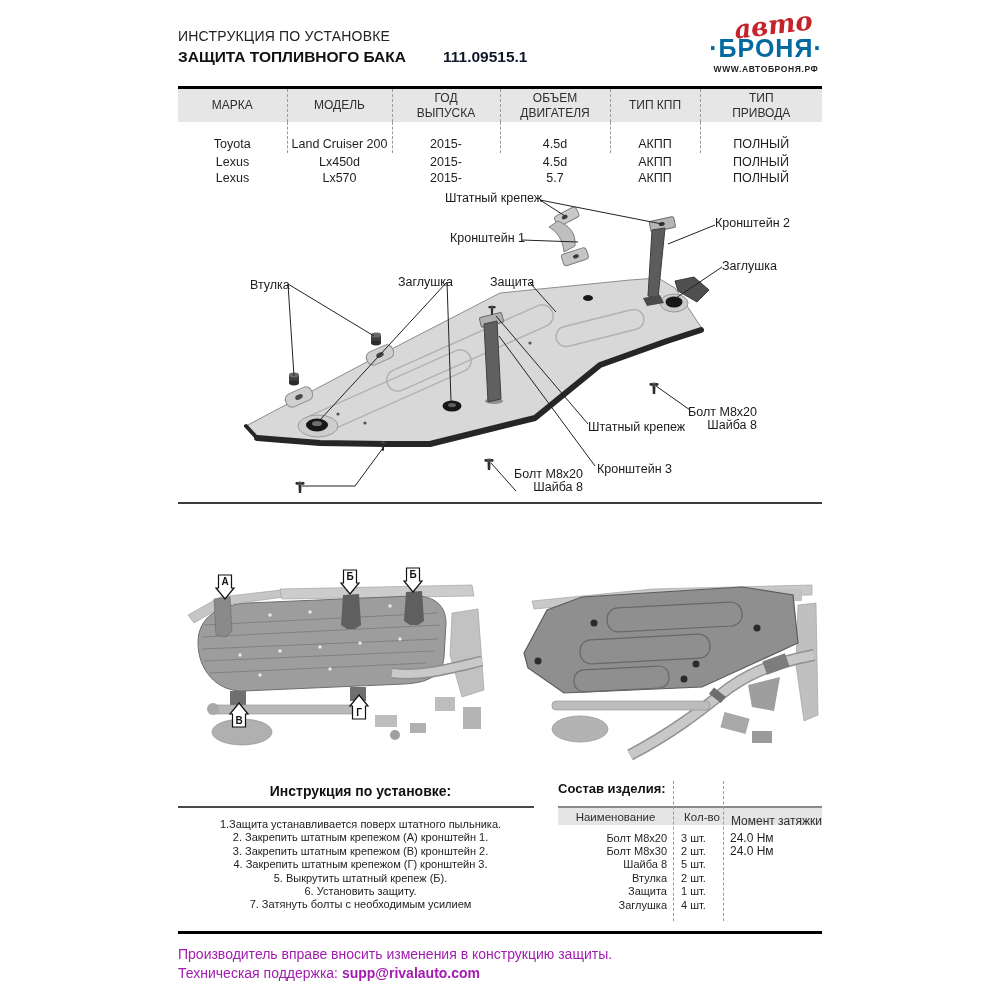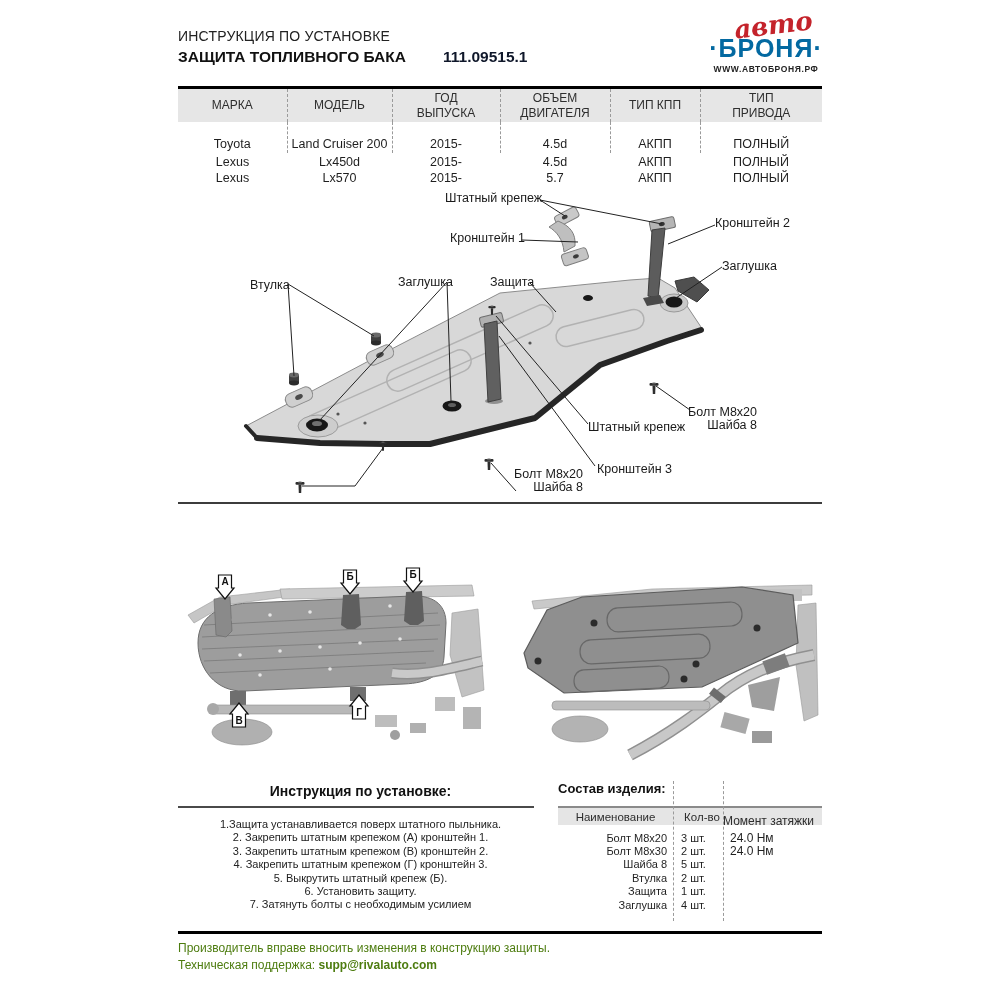--- a/index.html
+++ b/index.html
@@ -44,24 +44,24 @@
   .comp-head{font-size:13px;font-weight:bold;color:#111;}
   .comp-dash{position:absolute;top:0;width:0;height:140px;border-left:1px dashed #9a9a9a;}
   .comp-header{margin-top:10px;background:#e5e5e5;border-top:2px solid #8a8a8a;height:17px;
                display:flex;align-items:center;font-size:11.5px;color:#2e2e2e;}
   .comp-row{display:flex;height:13.4px;align-items:center;font-size:11px;color:#1f1f1f;}
   .c-name{width:115px;text-align:right;padding-right:6px;box-sizing:border-box;}
   .c-qty{width:50px;padding-left:8px;box-sizing:border-box;}
   .c-trq{flex:1;padding-left:7px;box-sizing:border-box;font-size:12px;}
   .comp-header .c-name{text-align:center;padding-right:0;}
   .comp-header .c-qty{padding-left:8px;text-align:center;}
-  .comp-header .c-trq{padding-left:0;text-align:left;margin-top:8px;}
-
-  
-  .footer{border-top:3px solid #000;padding-top:7px;font-size:12px;color:#4d7c0f;}
+  .comp-header .c-trq{padding-left:0;text-align:right;margin-top:8px;}
+
+  
+  .footer{border-top:3px solid #000;padding-top:12px;font-size:14px;color:#a21caf;}
   .footer .l2{margin-top:3px;}
   .em{font-weight:bold;}
 </style>
 </head>
 <body>
 
 <div class="page">
 
   <div class="abs" style="left:178px;top:28px;">
     <div class="doc-type">ИНСТРУКЦИЯ ПО УСТАНОВКЕ</div>

